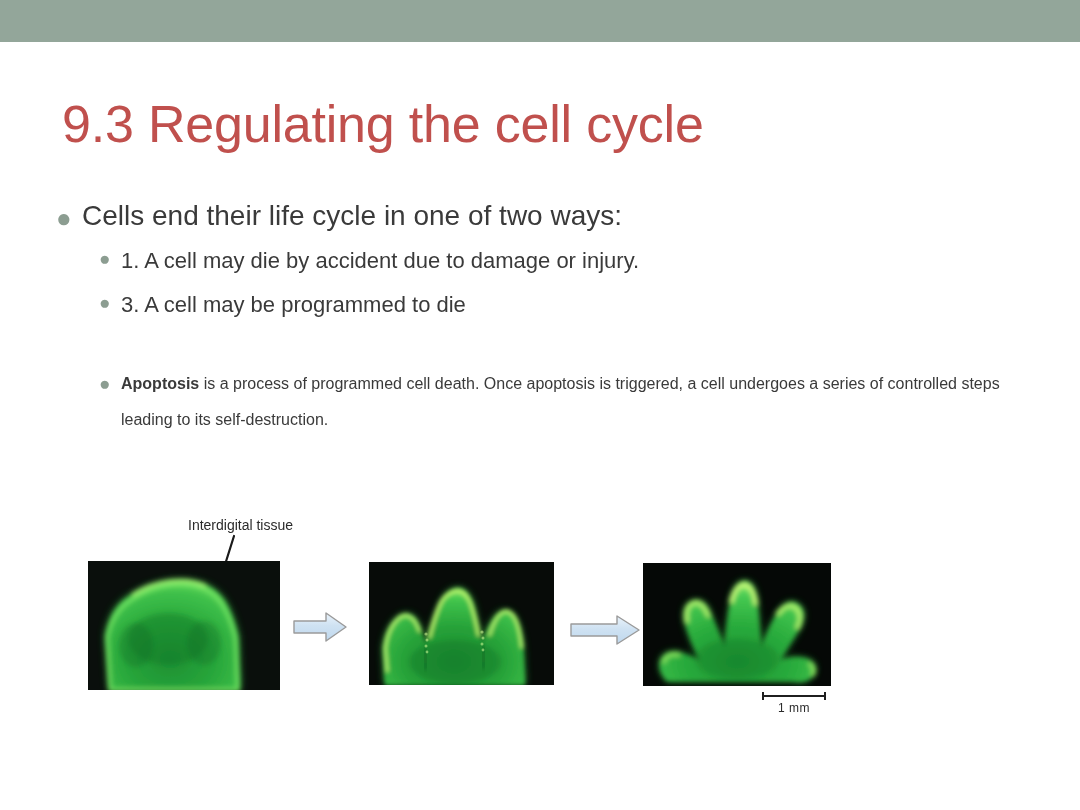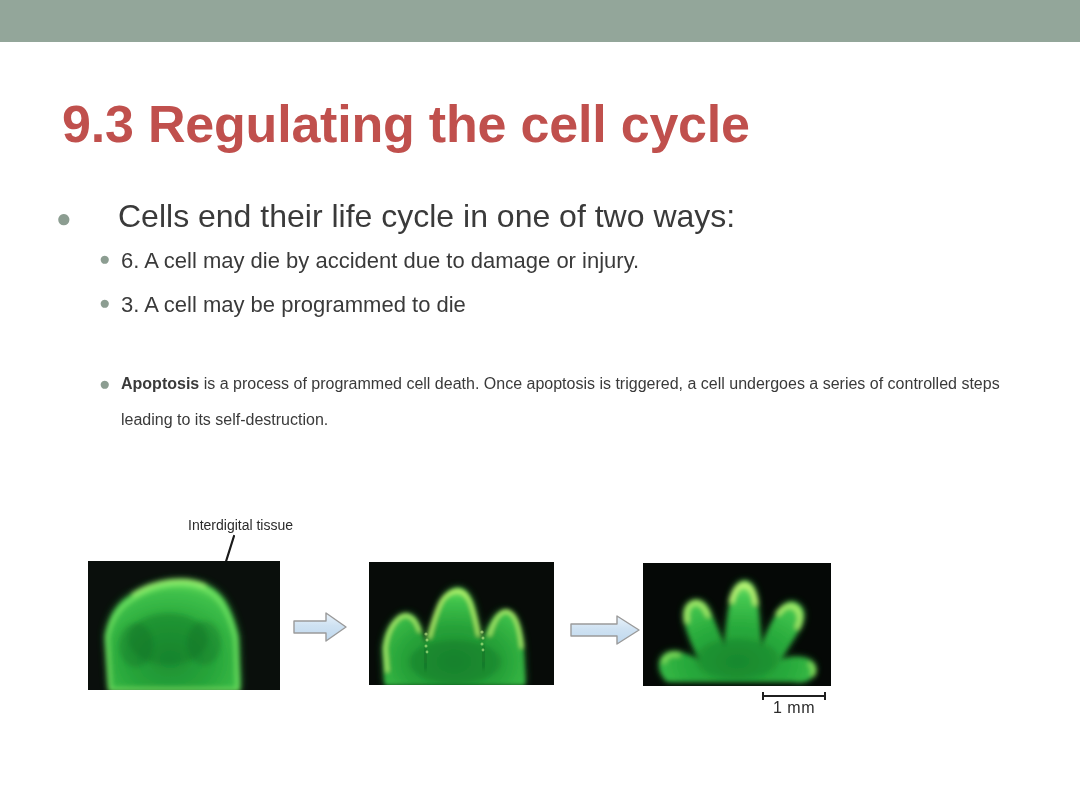--- a/index.html
+++ b/index.html
@@ -27,21 +27,21 @@
   }
 
   
   #slide-title {
     position: absolute;
     left: 62px;
     top: 92px;
     width: 960px;
     font-size: 52px;
     line-height: 64px;
-    font-weight: bold;
+    font-weight: normal;
     color: #c0504d;
     letter-spacing: -0.2px;
     white-space: nowrap;
   }
 
   
   #body-content {
     position: absolute;
     left: 56px;
     top: 196px;
@@ -68,23 +68,22 @@
   
   .lvl1 {
     margin-bottom: 4px;
   }
   .lvl1 .bullet-mark {
     font-size: 26px;
     width: 26px;
     padding-top: 9px;
   }
   .lvl1 .bullet-text {
-    font-size: 32px;
+    font-size: 28px;
     line-height: 40px;
-    margin-left: 36px;
   }
 
   
   .lvl2 {
     margin-left: 43px;
     margin-bottom: 2px;
   }
   .lvl2 .bullet-mark {
     font-size: 19px;
     width: 22px;
@@ -177,21 +176,21 @@
     top: 2px;
     width: 68px;
     height: 10px;
   }
   #scalebar-label {
     position: absolute;
     left: 0;
     top: 10px;
     width: 68px;
     text-align: center;
-    font-size: 16px;
+    font-size: 12px;
     line-height: 18px;
     color: #2b2b2b;
     letter-spacing: 0.5px;
   }
 </style>
 </head>
 <body>
 
 <div id="top-band"></div>
 
@@ -199,21 +198,21 @@
 
 <div id="body-content">
 
   <div class="bullet-row lvl1">
     <span class="bullet-mark">●</span>
     <span class="bullet-text">Cells end their life cycle in one of two ways:</span>
   </div>
 
   <div class="bullet-row lvl2">
     <span class="bullet-mark">●</span>
-    <span class="bullet-text">6.  A cell may die by accident due to damage or injury.</span>
+    <span class="bullet-text">1.  A cell may die by accident due to damage or injury.</span>
   </div>
 
   <div class="bullet-row lvl2">
     <span class="bullet-mark">●</span>
     <span class="bullet-text">3. A cell may be programmed to die</span>
   </div>
 
   <div class="bullet-row lvl2 para">
     <span class="bullet-mark">●</span>
     <span class="bullet-text"><b>Apoptosis</b><span> is a process of programmed cell death.  Once apoptosis is triggered, a cell undergoes a series of controlled steps leading to its self-destruction.</span></span>

